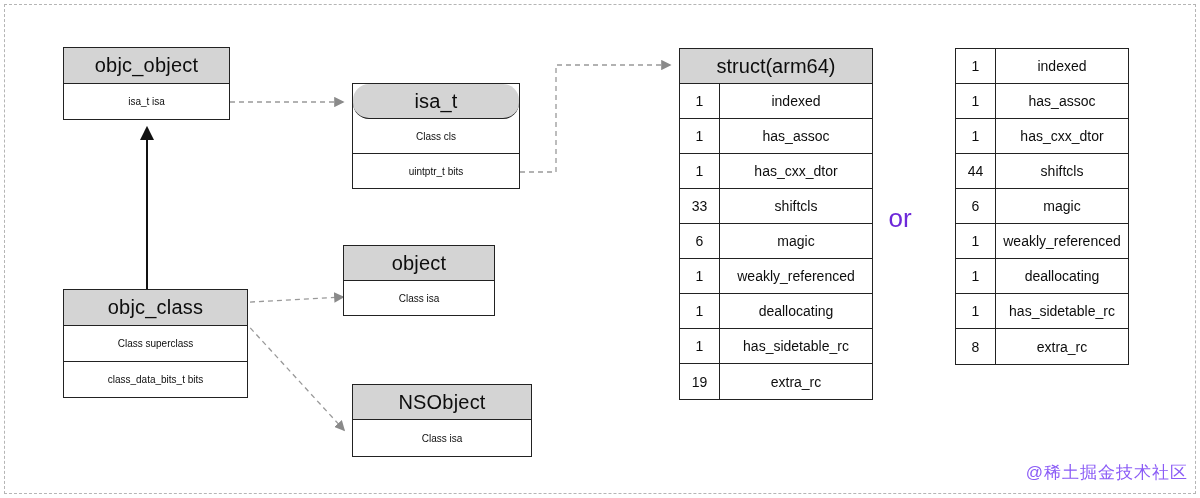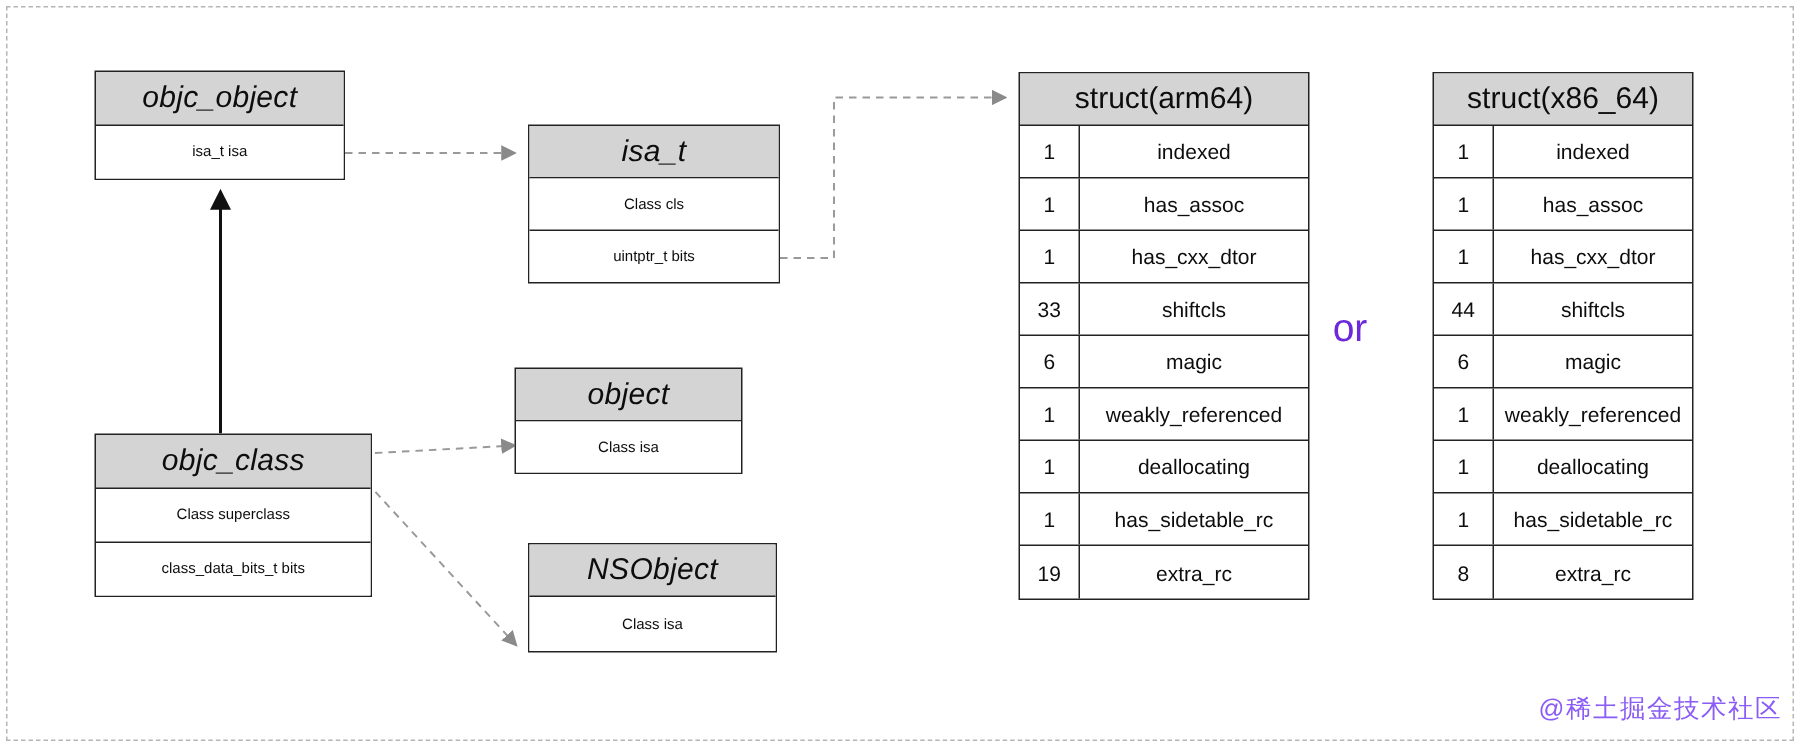--- a/index.html
+++ b/index.html
@@ -32,21 +32,20 @@
   }
   .box-header {
     background: #d4d4d4;
     border-bottom: 1px solid #222;
     display: flex;
     align-items: center;
     justify-content: center;
     font-size: 20px;
     letter-spacing: 0.2px;
     color: #0d0d0d;
-    font-style: italic;
   }
   .box-row {
     display: flex;
     align-items: center;
     justify-content: center;
     font-size: 10px;
     border-bottom: 1px solid #222;
     background: #fff;
     color: #0d0d0d;
   }
@@ -127,31 +126,31 @@
     <div class="box-row" style="height:35px;">isa_t isa</div>
   </div>
 
   <div class="box" style="left:63px;top:289px;width:185px;">
     <div class="box-header" style="height:36px;">objc_class</div>
     <div class="box-row" style="height:36px;">Class superclass</div>
     <div class="box-row" style="height:35px;">class_data_bits_t bits</div>
   </div>
 
   <div class="box" style="left:352px;top:83px;width:168px;">
-    <div class="box-header" style="height:35px;">isa_t</div>
+    <div class="box-header" style="height:35px;border-radius:16px;">isa_t</div>
     <div class="box-row" style="height:35px;">Class cls</div>
     <div class="box-row" style="height:34px;">uintptr_t bits</div>
   </div>
 
   <div class="box" style="left:343px;top:245px;width:152px;">
     <div class="box-header" style="height:35px;">object</div>
     <div class="box-row" style="height:34px;">Class isa</div>
   </div>
 
-  <div class="box" style="left:352px;top:362px;width:166px;">
+  <div class="box" style="left:352px;top:384px;width:180px;">
     <div class="box-header" style="height:35px;">NSObject</div>
     <div class="box-row" style="height:36px;">Class isa</div>
   </div>
 
   <div class="struct-table" style="left:679px;top:48px;width:194px;">
     <div class="struct-header">struct(arm64)</div>
     <div class="srow">
       <div class="cell num">1</div>
       <div class="cell lbl">indexed</div>
     </div>
@@ -185,21 +184,20 @@
     </div>
     <div class="srow">
       <div class="cell num">19</div>
       <div class="cell lbl">extra_rc</div>
     </div>
   </div>
 
   <div class="or-label">or</div>
 
   <div class="struct-table" style="left:955px;top:48px;width:174px;">
-    <div class="struct-header">struct(x86_64)</div>
     <div class="srow">
       <div class="cell num">1</div>
       <div class="cell lbl">indexed</div>
     </div>
     <div class="srow">
       <div class="cell num">1</div>
       <div class="cell lbl">has_assoc</div>
     </div>
     <div class="srow">
       <div class="cell num">1</div>

